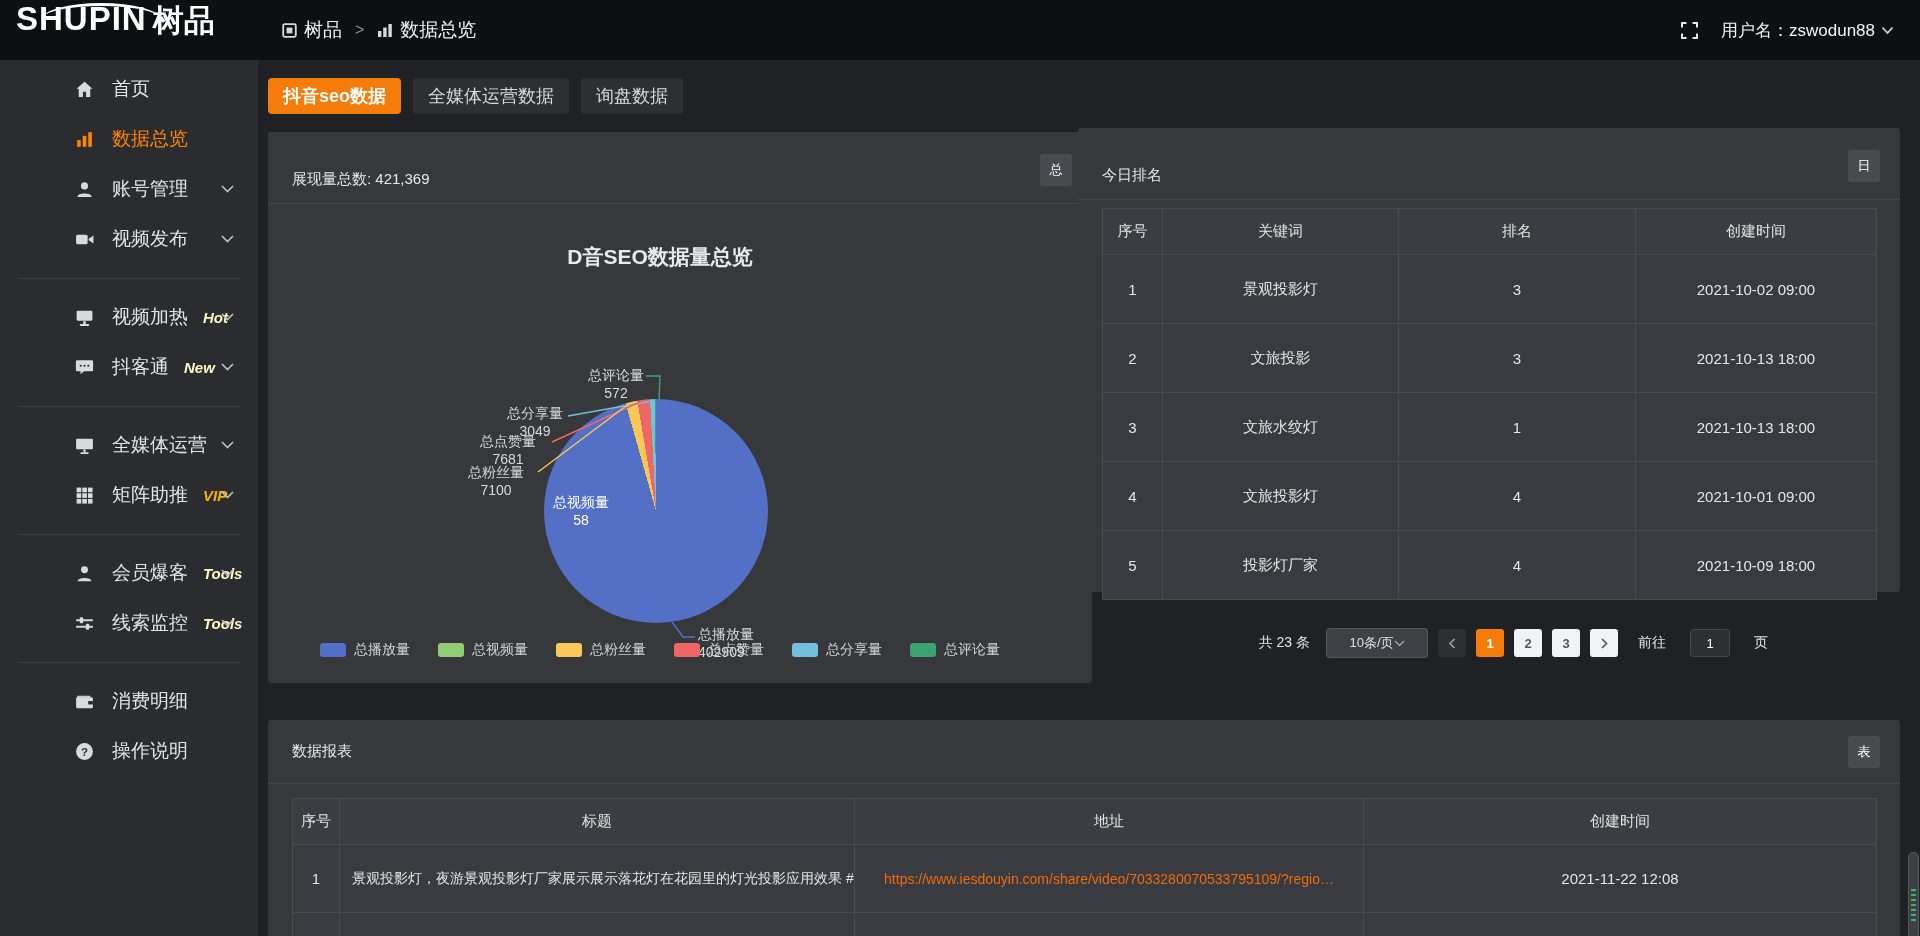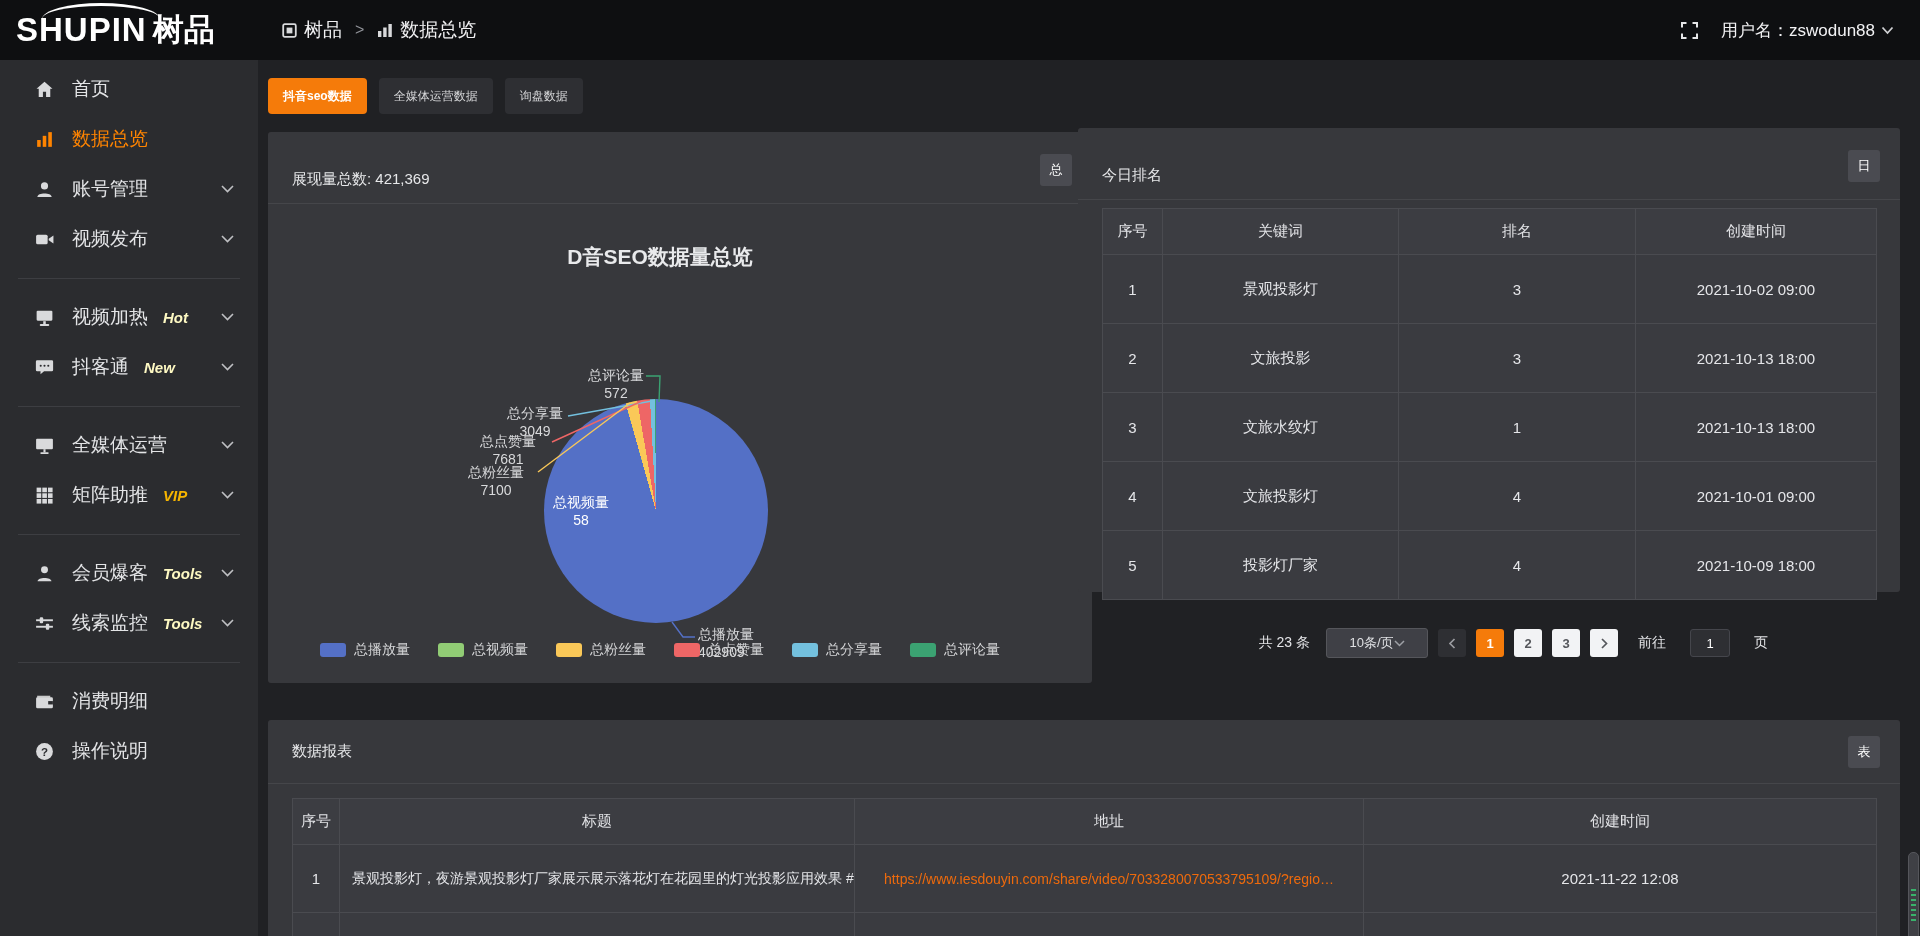--- a/index.html
+++ b/index.html
@@ -2,46 +2,46 @@
 <html lang="zh"><head>
 <meta charset="utf-8">
 <style>
   * { margin:0; padding:0; box-sizing:border-box; }
   html,body { width:1920px; height:936px; overflow:hidden; }
   body { background:#202124; font-family:"Liberation Sans","DejaVu Sans",sans-serif; color:#e6e6e8; }
   #app { position:relative; width:1920px; height:936px; }
 
   
   .header { position:absolute; left:0; top:0; width:1920px; height:60px; background:#0e0f11; display:flex; align-items:center; z-index:5; }
-  .logo { position:relative; width:258px; height:60px; display:flex; align-items:center; padding-left:16px; }
+  .logo { position:relative; width:258px; height:60px; display:flex; padding-left:16px; }
   .logo-arc { position:absolute; left:42px; top:3px; width:118px; height:16px; border-top:3px solid #fff; border-radius:50% 50% 0 0/100% 100% 0 0; }
   .logo-en { font-size:33px; font-weight:bold; color:#fff; letter-spacing:1px; }
   .logo-cn { font-size:31px; font-weight:bold; color:#fff; margin-left:6px; }
   .crumbs { display:flex; align-items:center; margin-left:24px; font-size:19px; color:#f0f0f2; }
   .crumb { display:flex; align-items:center; gap:7px; cursor:default; }
   .crumb-sep { color:#909298; margin:0 13px; font-size:16px; }
   .hdr-right { margin-left:auto; display:flex; align-items:center; gap:22px; padding-right:26px; }
   .user { display:flex; align-items:center; gap:6px; font-size:17px; color:#f2f2f4; }
   .icon { display:inline-flex; align-items:center; justify-content:center; }
 
   
   .sidebar { position:absolute; left:0; top:60px; width:258px; height:876px; background:#2b2c2f; padding-top:4px; }
-  .sb-item { position:relative; height:50px; display:flex; align-items:center; padding-left:34px; cursor:pointer; color:#e3e4e6; }
+  .sb-item { position:relative; height:50px; display:flex; align-items:center; padding-left:34px; cursor:pointer; color:#e3e4e6;margin-left:40px; }
   .sb-icon { width:21px; height:21px; margin-right:17px; color:#d9dadc; flex:0 0 auto; }
   .sb-label { font-size:19px; }
   .sb-item.active, .sb-item.active .sb-icon { color:#ff8400; }
   .sb-badge { font-size:15px; font-weight:bold; font-style:italic; margin-left:15px; }
   .sb-badge.red { color:#fef9c3; }
   .sb-badge.gold { color:#f7b500; }
   .sb-chev { position:absolute; right:24px; top:21px; color:#bfc0c3; }
   .sb-div { height:1px; background:#3d3e42; margin:14px 18px 13px 18px; }
 
   
   .tabs { position:absolute; left:268px; top:78px; display:flex; gap:12px; }
-  .tab { height:36px; padding:0 15px; border-radius:4px; background:#2e2f33; color:#d8d9db; font-size:12px; display:flex; align-items:center; cursor:pointer; }
+  .tab { height:36px; padding:0 15px; border-radius:4px; background:#2e2f33; color:#d8d9db; font-size:18px; display:flex; align-items:center; cursor:pointer; }
   .tab.active { background:#f57b0a; color:#fff; font-weight:bold; }
 
   .panel { position:absolute; background:#37383c; border-radius:3px; }
   .panel-hd { height:72px; border-bottom:1px solid #45464a; display:flex; align-items:flex-end; padding:0 20px 14px 24px; font-size:15px; color:#e7e8ea; }
   .panel-hd.center { height:64px; align-items:center; padding-bottom:0; }
   .corner-btn { position:absolute; top:22px; right:20px; width:32px; height:32px; background:#4a4b51; border:none; border-radius:3px; color:#fff; font-size:13px; cursor:pointer; font-family:inherit; }
   .corner-btn.low { top:16px; }
 
   #panel-impress { left:268px; top:132px; width:824px; height:551px; }
   #panel-rank    { left:1078px; top:128px; width:822px; height:464px; }

